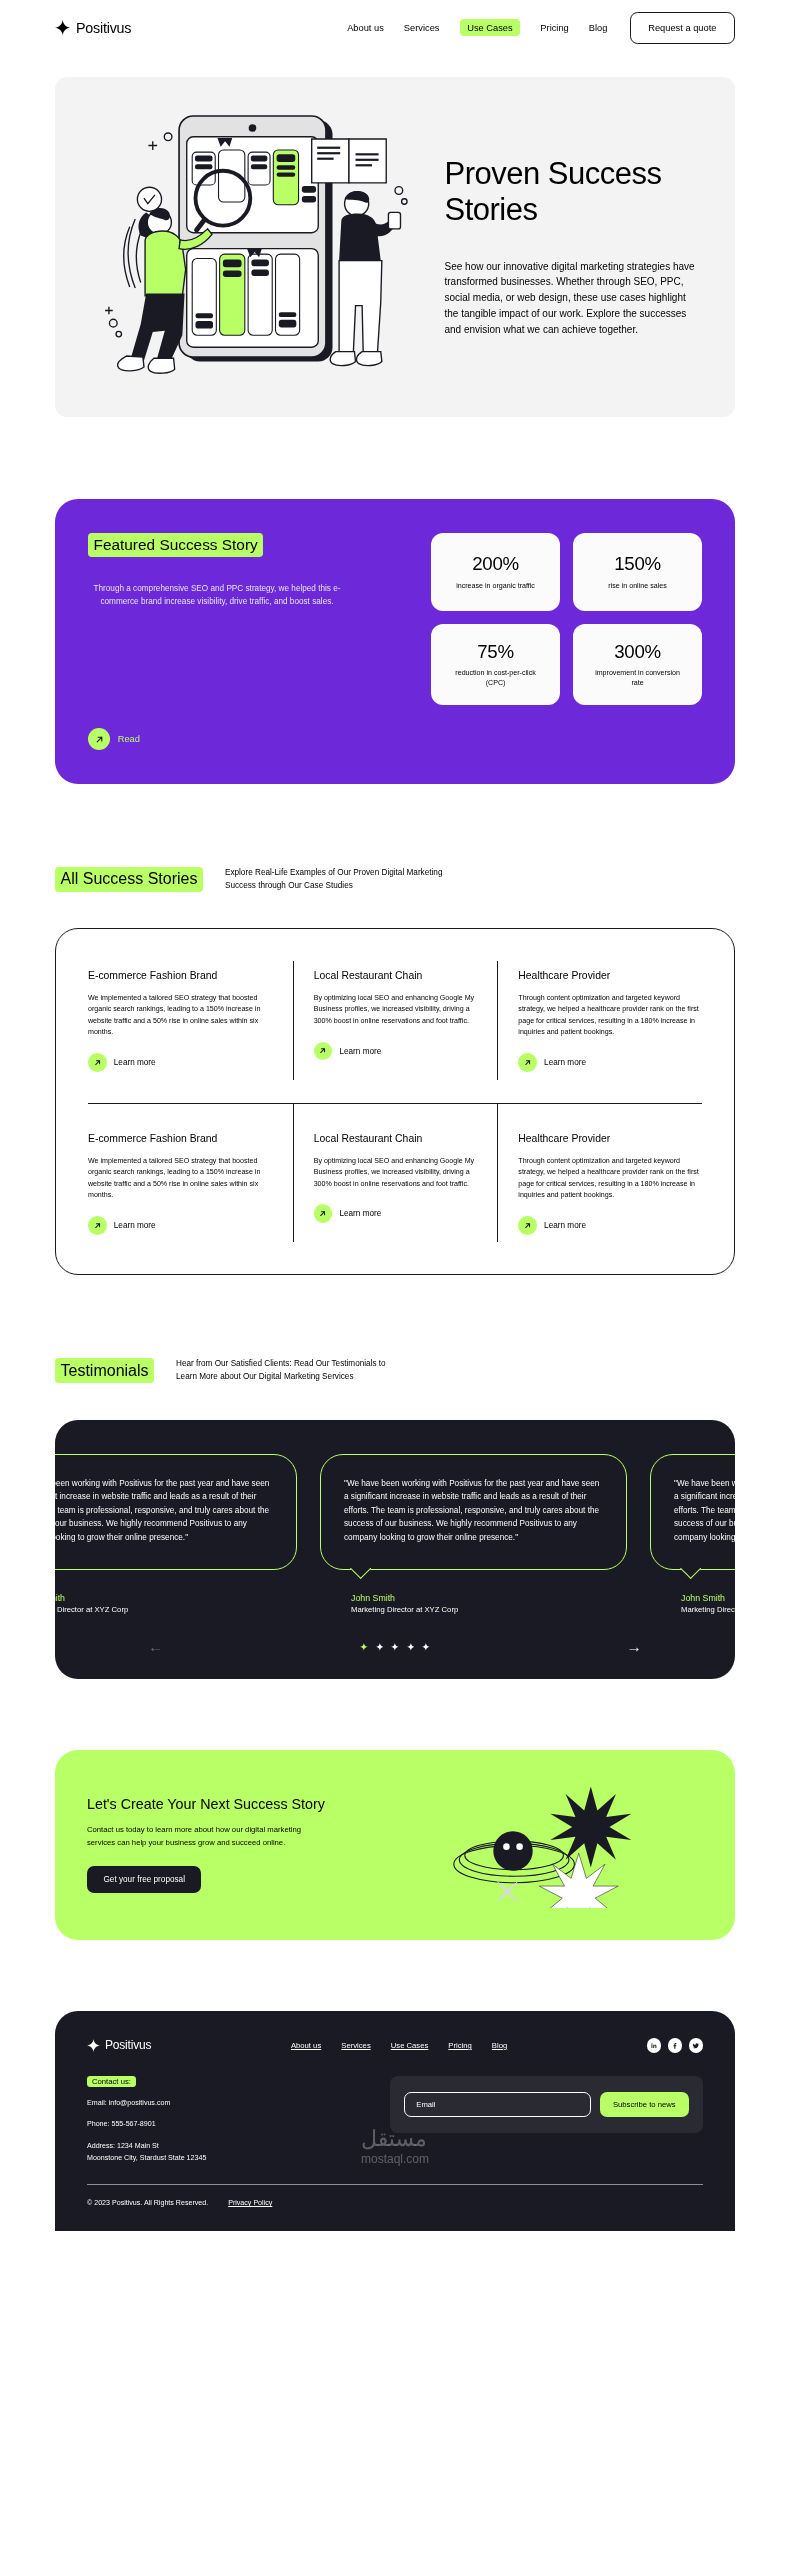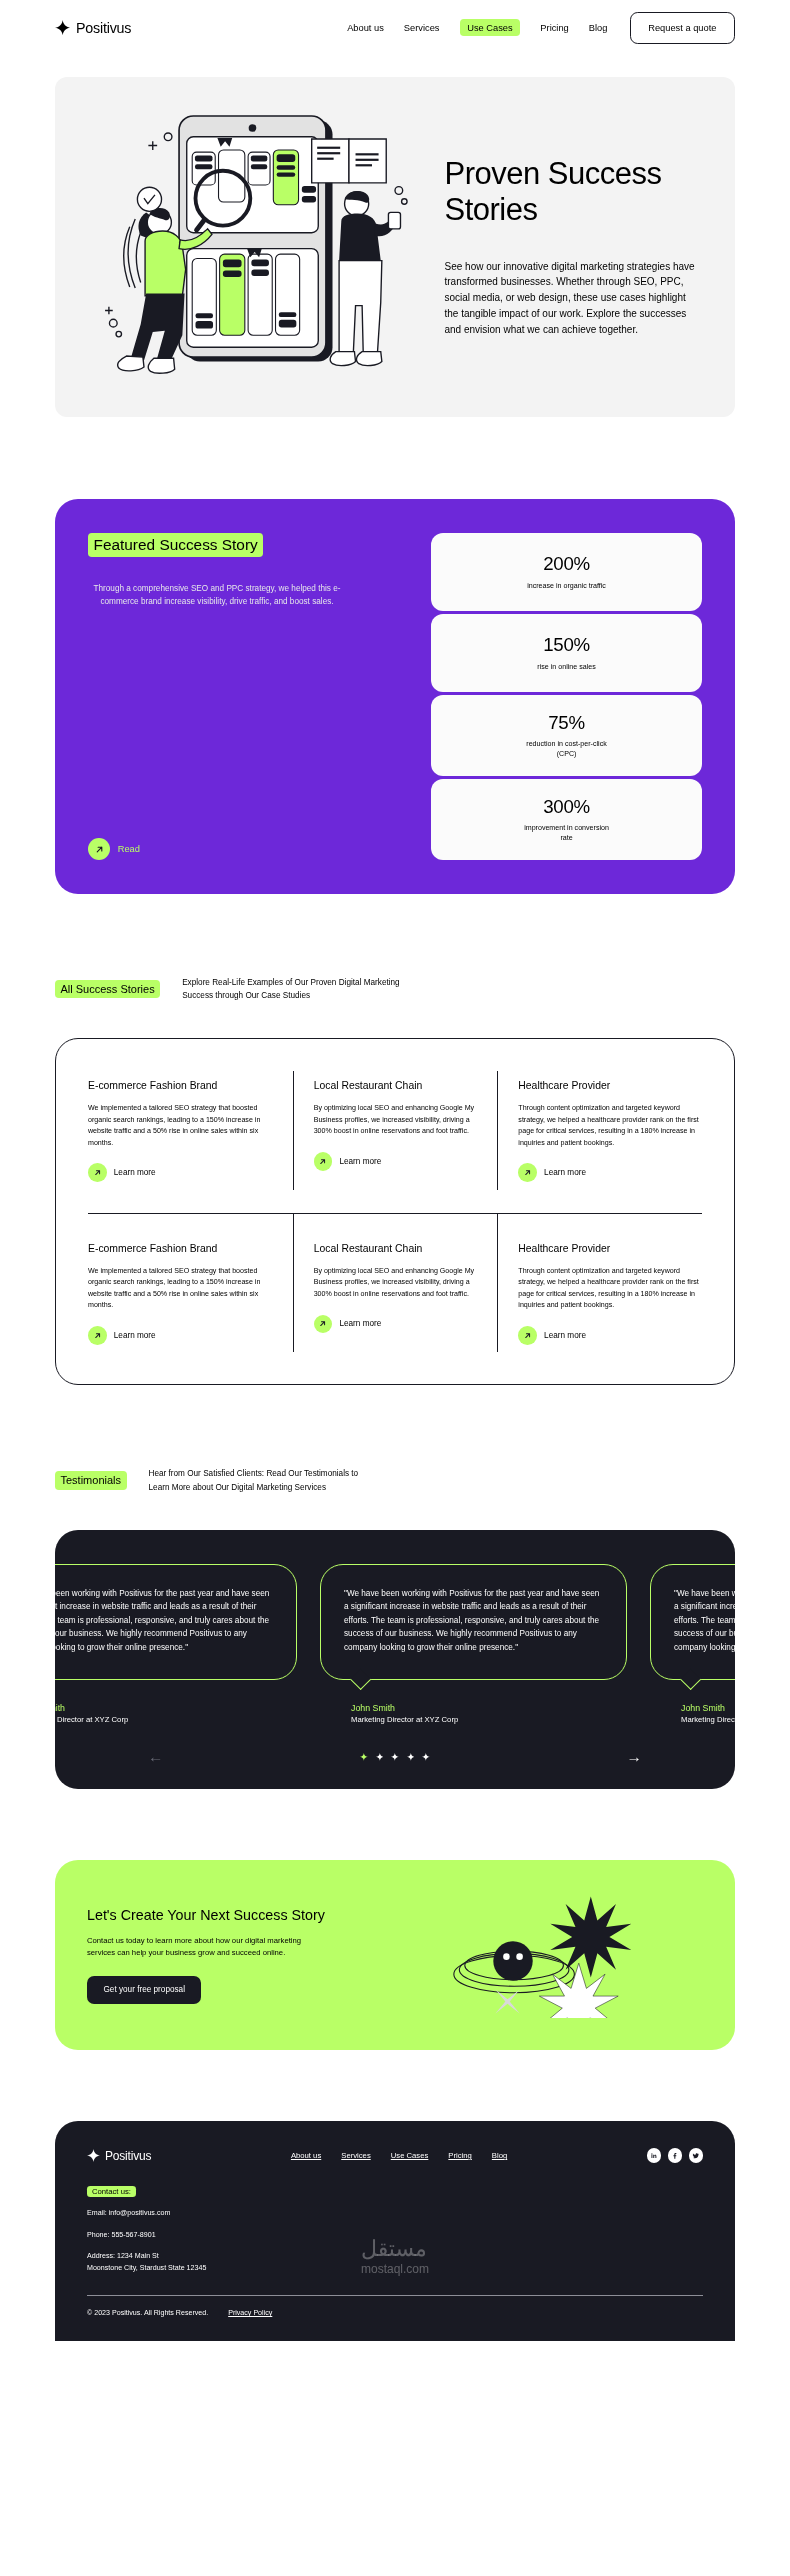--- a/index.html
+++ b/index.html
@@ -86,37 +86,37 @@
   }
   .arrow-circle {
     width: 22px; height: 22px; border-radius: 50%; background: #b9ff66;
     display: flex; align-items: center; justify-content: center; flex: 0 0 22px;
   }
   .arrow-circle svg { width: 11px; height: 11px; }
   .read-label { color: #b9ff66; font-size: 9.3px; }
 
   .featured-right {
     flex: 1 1 46%;
-    display: grid; grid-template-columns: 1fr; gap: 3px;
+    display: grid; grid-template-columns: 1fr 1fr; gap: 13px;
     align-content: start;
   }
   .stat-card {
     background: #fbfbfb; border-radius: 12px; padding: 16.5px 10px;
     text-align: center; min-height: 78px;
     display: flex; flex-direction: column; align-items: center; justify-content: center;
   }
   .stat-num { font-size: 18.7px; font-weight: 500; letter-spacing: -0.3px; }
   .stat-lbl { font-size: 7.1px; line-height: 1.45; margin-top: 5.5px; max-width: 88px; }
 
   
   .section-head {
     margin: 82px 55px 0 55px;
     display: flex; align-items: center; gap: 22px;
   }
-  .section-head .tag-green { font-size: 11px; align-self: center; }
+  .section-head .tag-green { font-size: 16px; align-self: center; }
   .section-head .desc { font-size: 8.2px; line-height: 1.6; max-width: 220px; }
 
   
   .stories-card {
     margin: 36px 55px 0 55px;
     border: 0.5px solid #191a23;
     border-radius: 23px;
     background: #fff;
     padding: 32px 32px;
   }
@@ -607,20 +607,24 @@
   </div>
 
   <div class="footer-mid">
     <div class="contact-col">
       <span class="contact-tag">Contact us:</span>
       <div class="contact-line">Email: info@positivus.com</div>
       <div class="contact-line">Phone: 555-567-8901</div>
       <div class="contact-line">Address: 1234 Main St</div>
       <div class="contact-line" style="margin-top:1.1px">Moonstone City, Stardust State 12345</div>
     </div>
+    <div class="subscribe-box">
+      <input class="email-input" type="email" placeholder="Email" style="">
+      <button class="sub-btn">Subscribe to news</button>
+    </div>
   </div>
 
   <div class="footer-rule"></div>
 
   <div class="footer-bottom">
     <span>© 2023 Positivus. All Rights Reserved.</span>
     <a href="#">Privacy Policy</a>
   </div>
 
   <div class="watermark">

